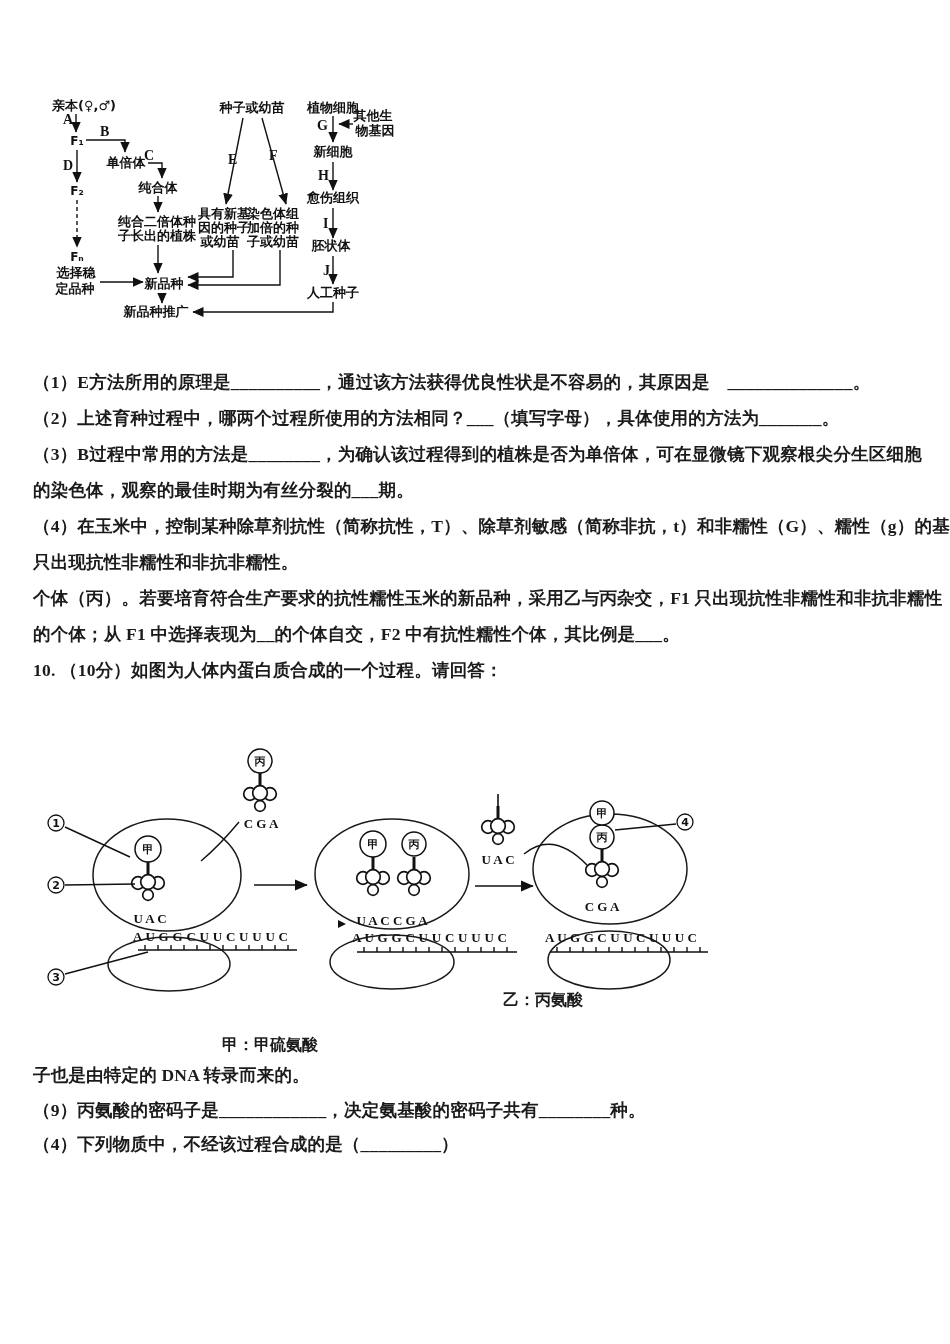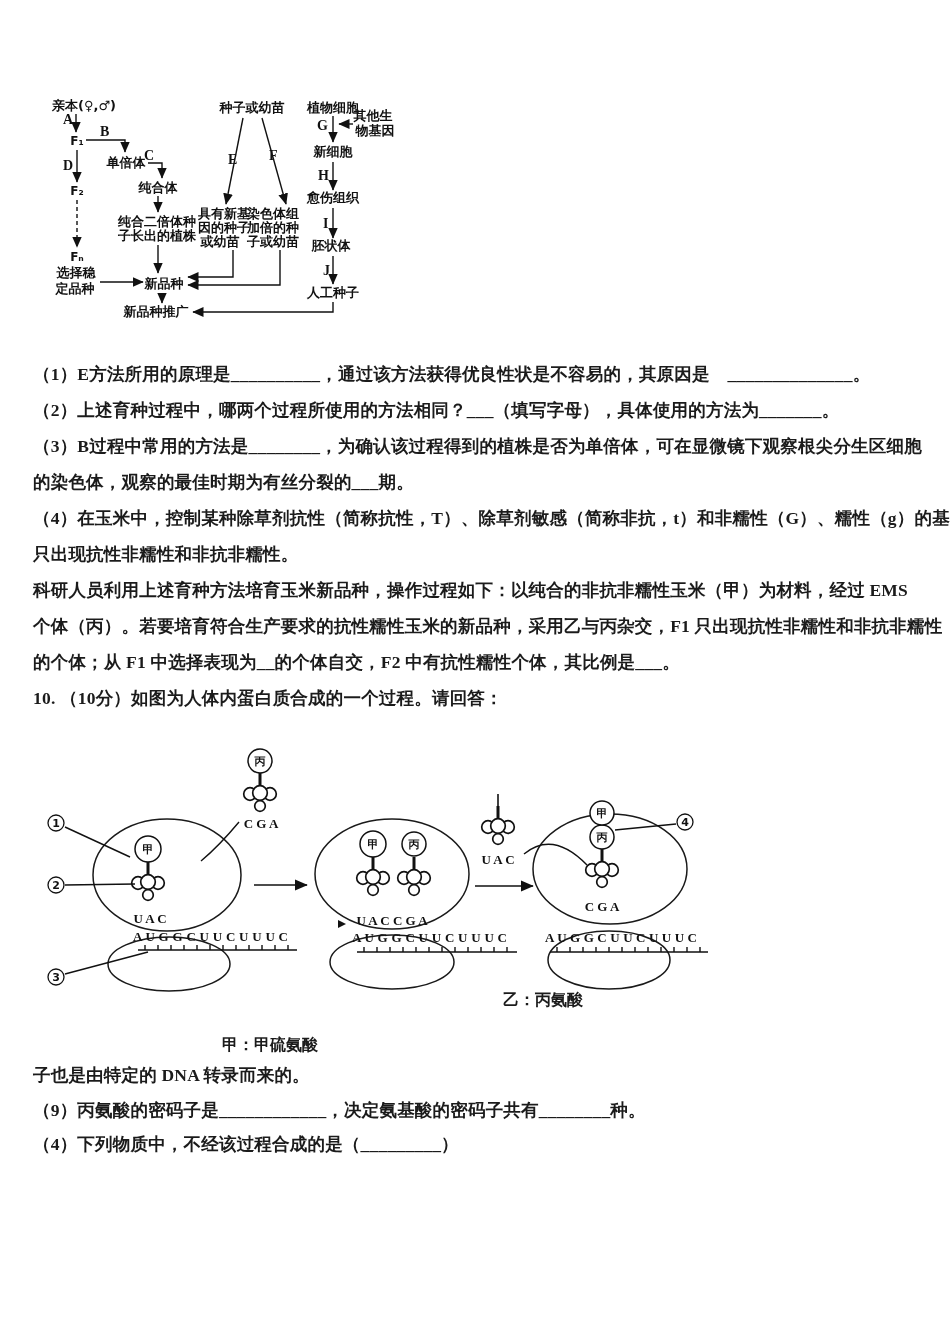--- a/index.html
+++ b/index.html
@@ -96,28 +96,27 @@
     <path class="ln" d="M240 160 V195 H148" marker-end="url(#ah)"></path>
     <line class="ln" x1="293" y1="26" x2="293" y2="52" marker-end="url(#ah)"></line>
     <line class="ln" x1="313" y1="34" x2="299" y2="34" marker-end="url(#ah)"></line>
     <line class="ln" x1="293" y1="72" x2="293" y2="100" marker-end="url(#ah)"></line>
     <line class="ln" x1="293" y1="118" x2="293" y2="148" marker-end="url(#ah)"></line>
     <line class="ln" x1="293" y1="166" x2="293" y2="194" marker-end="url(#ah)"></line>
     <path class="ln" d="M293 212 V222 H153" marker-end="url(#ah)"></path>
   </g>
 </svg>
 
-<div class="textblock q9" style="top:356px;">
+<div class="textblock q9" style="top:364px;">
   <div class="tline">（1）E方法所用的原理是__________，通过该方法获得优良性状是不容易的，其原因是　______________。</div>
   <div class="tline">（2）上述育种过程中，哪两个过程所使用的方法相同？___（填写字母），具体使用的方法为_______。</div>
   <div class="tline">（3）B过程中常用的方法是________，为确认该过程得到的植株是否为单倍体，可在显微镜下观察根尖分生区细胞</div>
   <div class="tline">的染色体，观察的最佳时期为有丝分裂的___期。</div>
   <div class="tline">（4）在玉米中，控制某种除草剂抗性（简称抗性，T）、除草剂敏感（简称非抗，t）和非糯性（G）、糯性（g）的基</div>
   <div class="tline">只出现抗性非糯性和非抗非糯性。</div>
-  <div class="tline">科研人员利用上述育种方法培育玉米新品种，操作过程如下：以纯合的非抗非糯性玉米（甲）为材料，经过 EMS</div>
   <div class="tline">个体（丙）。若要培育符合生产要求的抗性糯性玉米的新品种，采用乙与丙杂交，F1 只出现抗性非糯性和非抗非糯性</div>
   <div class="tline">的个体；从 F1 中选择表现为__的个体自交，F2 中有抗性糯性个体，其比例是___。</div>
   <div class="tline">10. （10分）如图为人体内蛋白质合成的一个过程。请回答：</div>
 </div>
 
 <svg style="left:35px;top:748px;" width="710" height="262" viewBox="0 0 710 262">
 
   <g>
     <ellipse class="rib" cx="132" cy="127" rx="74" ry="56"></ellipse>
     <ellipse class="rib" cx="134" cy="216" rx="61" ry="27"></ellipse>

